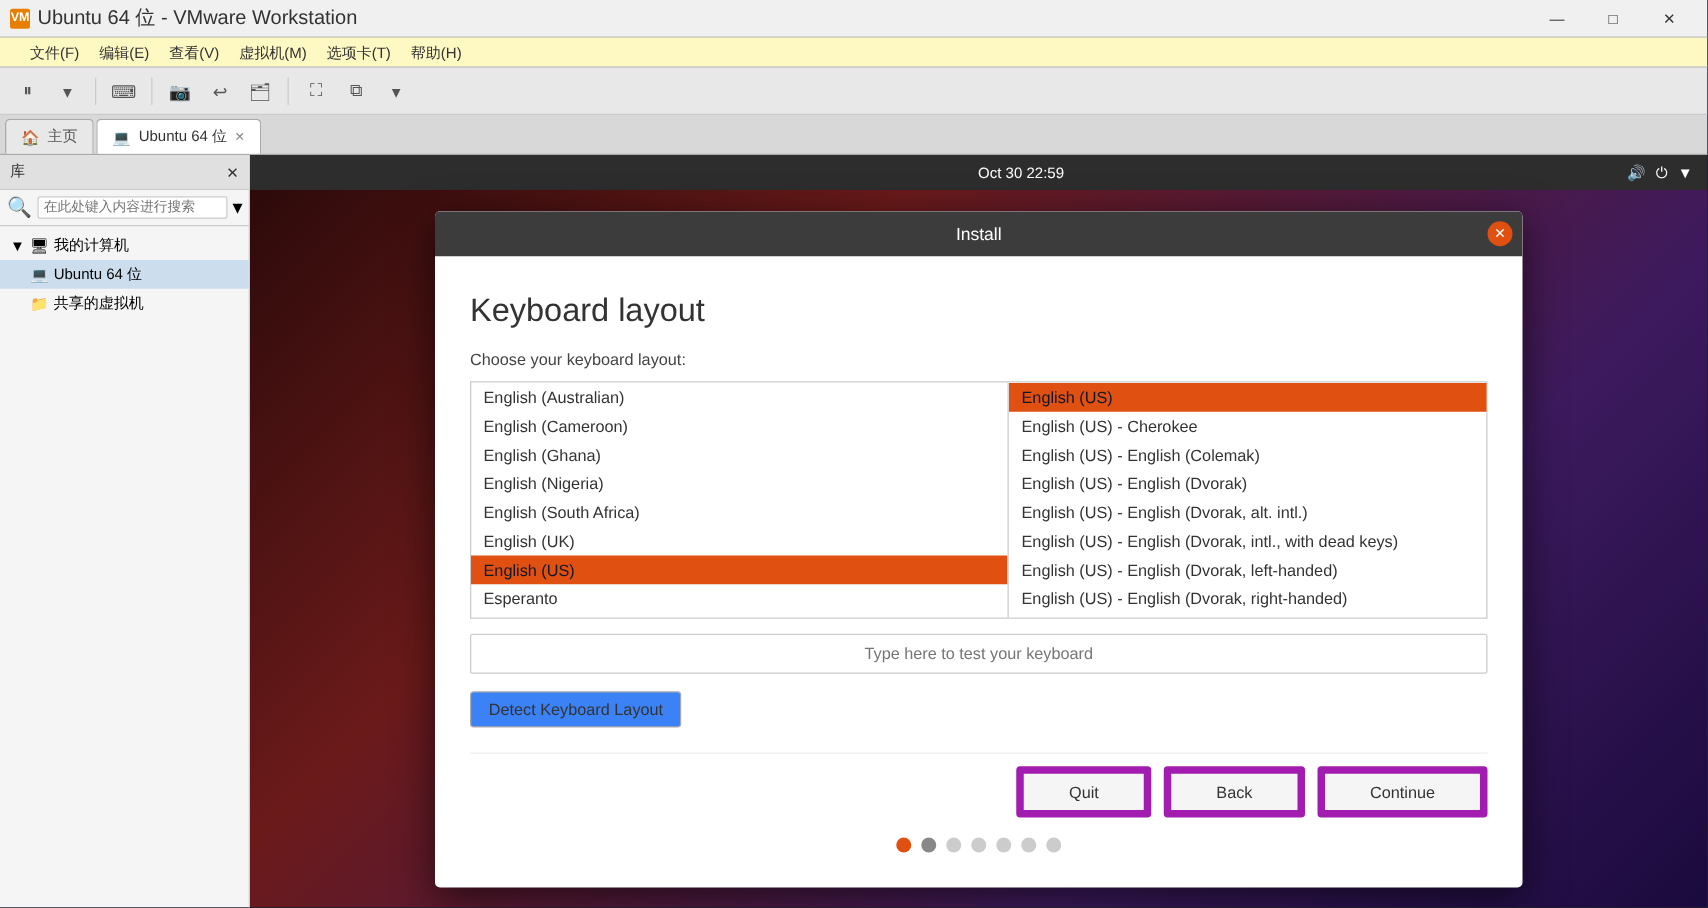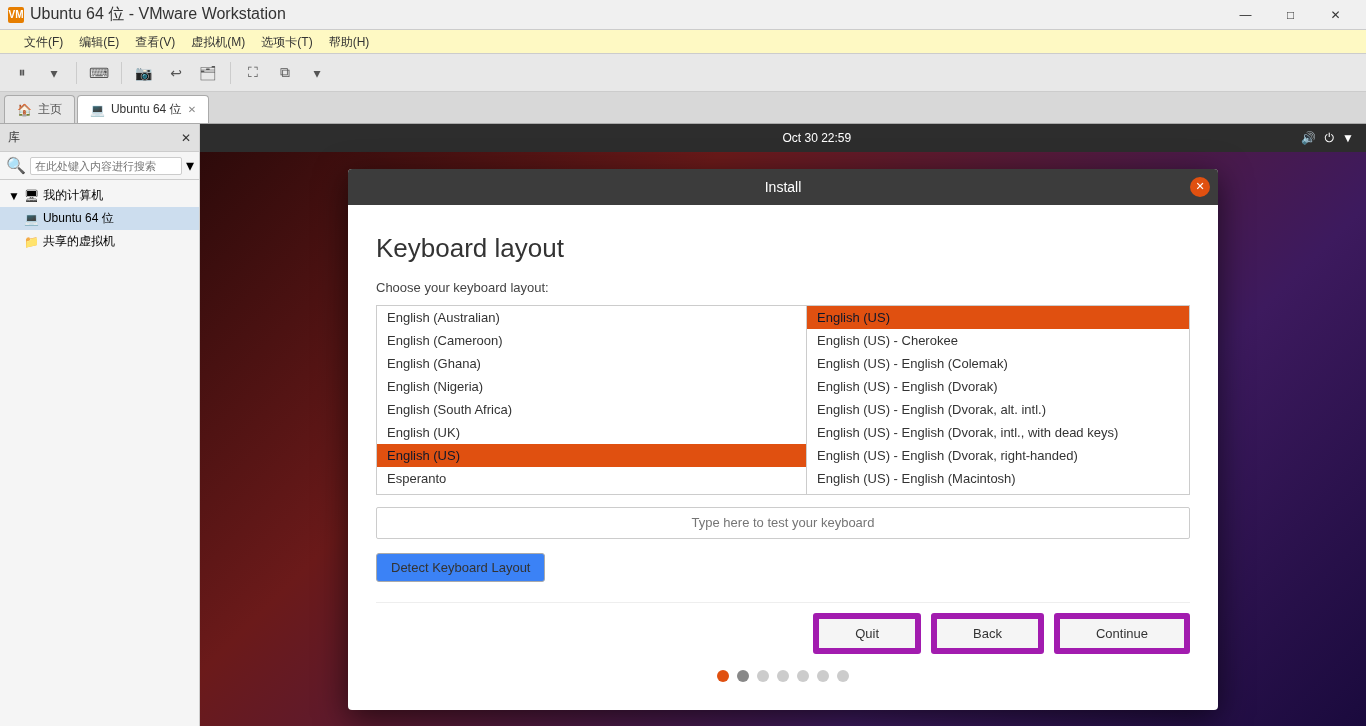--- a/index.html
+++ b/index.html
@@ -411,20 +411,21 @@
 
             </div>
 
             <div class="layout-list-right">
               <div class="list-item selected">English (US)</div>
               <div class="list-item">English (US) - Cherokee</div>
               <div class="list-item">English (US) - English (Colemak)</div>
               <div class="list-item">English (US) - English (Dvorak)</div>
               <div class="list-item">English (US) - English (Dvorak, alt. intl.)</div>
               <div class="list-item">English (US) - English (Dvorak, intl., with dead keys)</div>
+              <div class="list-item">English (US) - English (Dvorak, left-handed)</div>
               <div class="list-item">English (US) - English (Dvorak, right-handed)</div>
               <div class="list-item">English (US) - English (Macintosh)</div>
 
             </div>
           </div>
 
           
           <input type="text" class="keyboard-test-input" placeholder="Type here to test your keyboard" style="">
 
           

